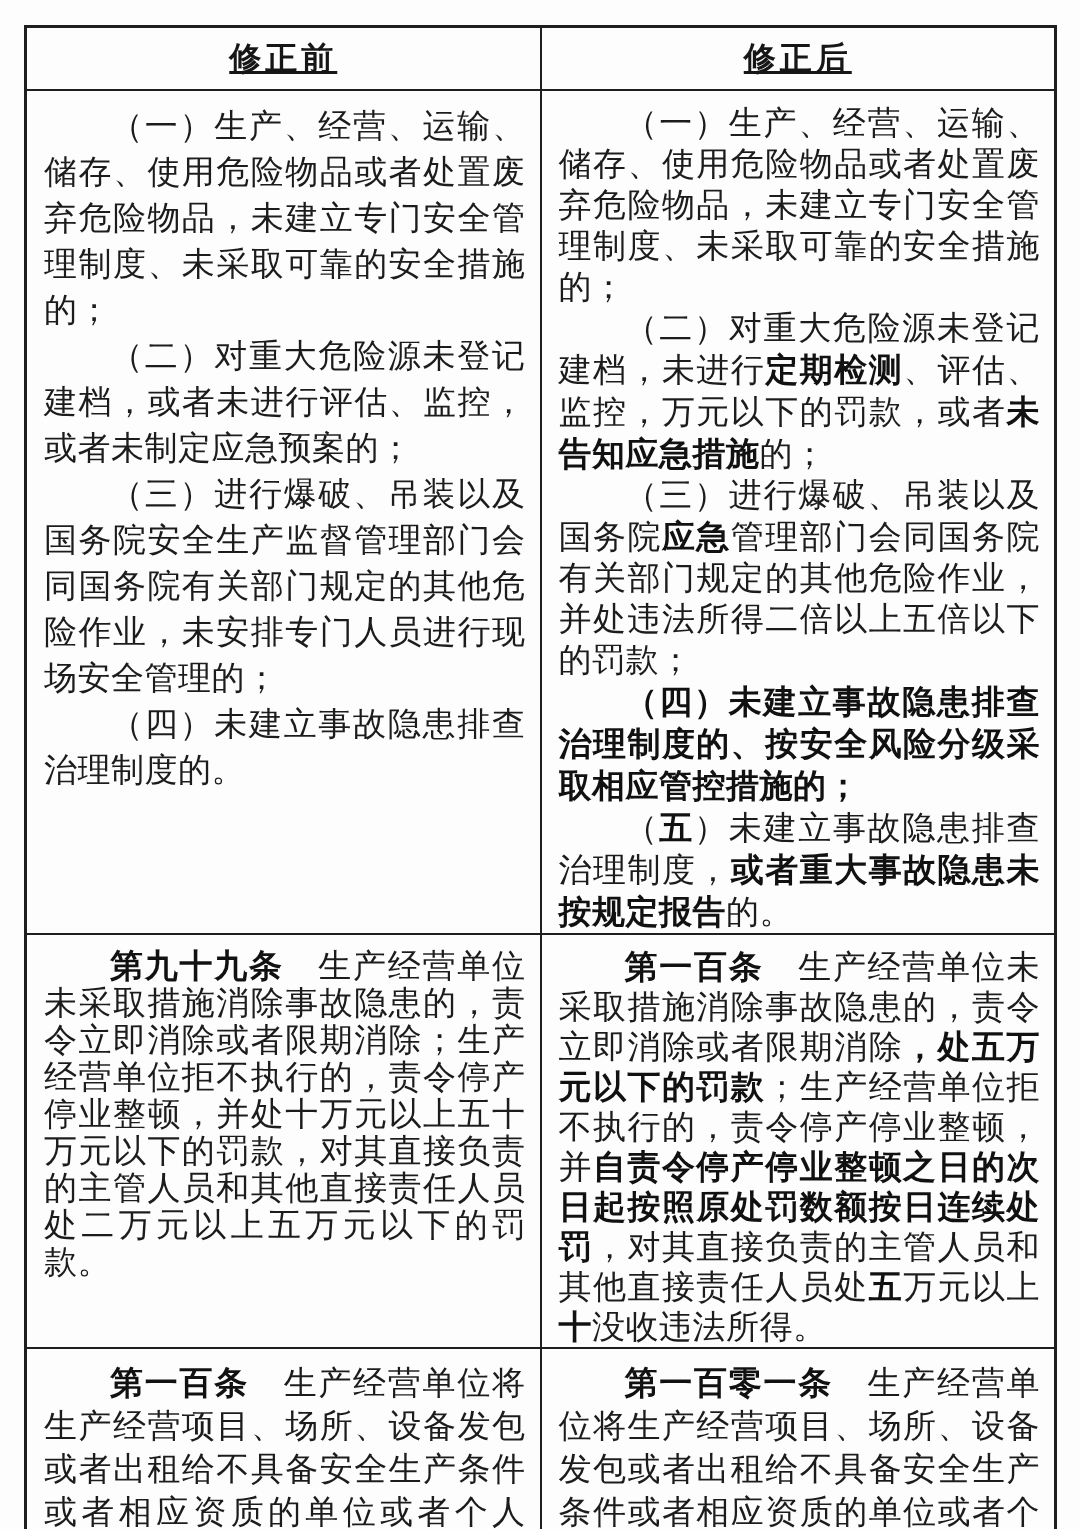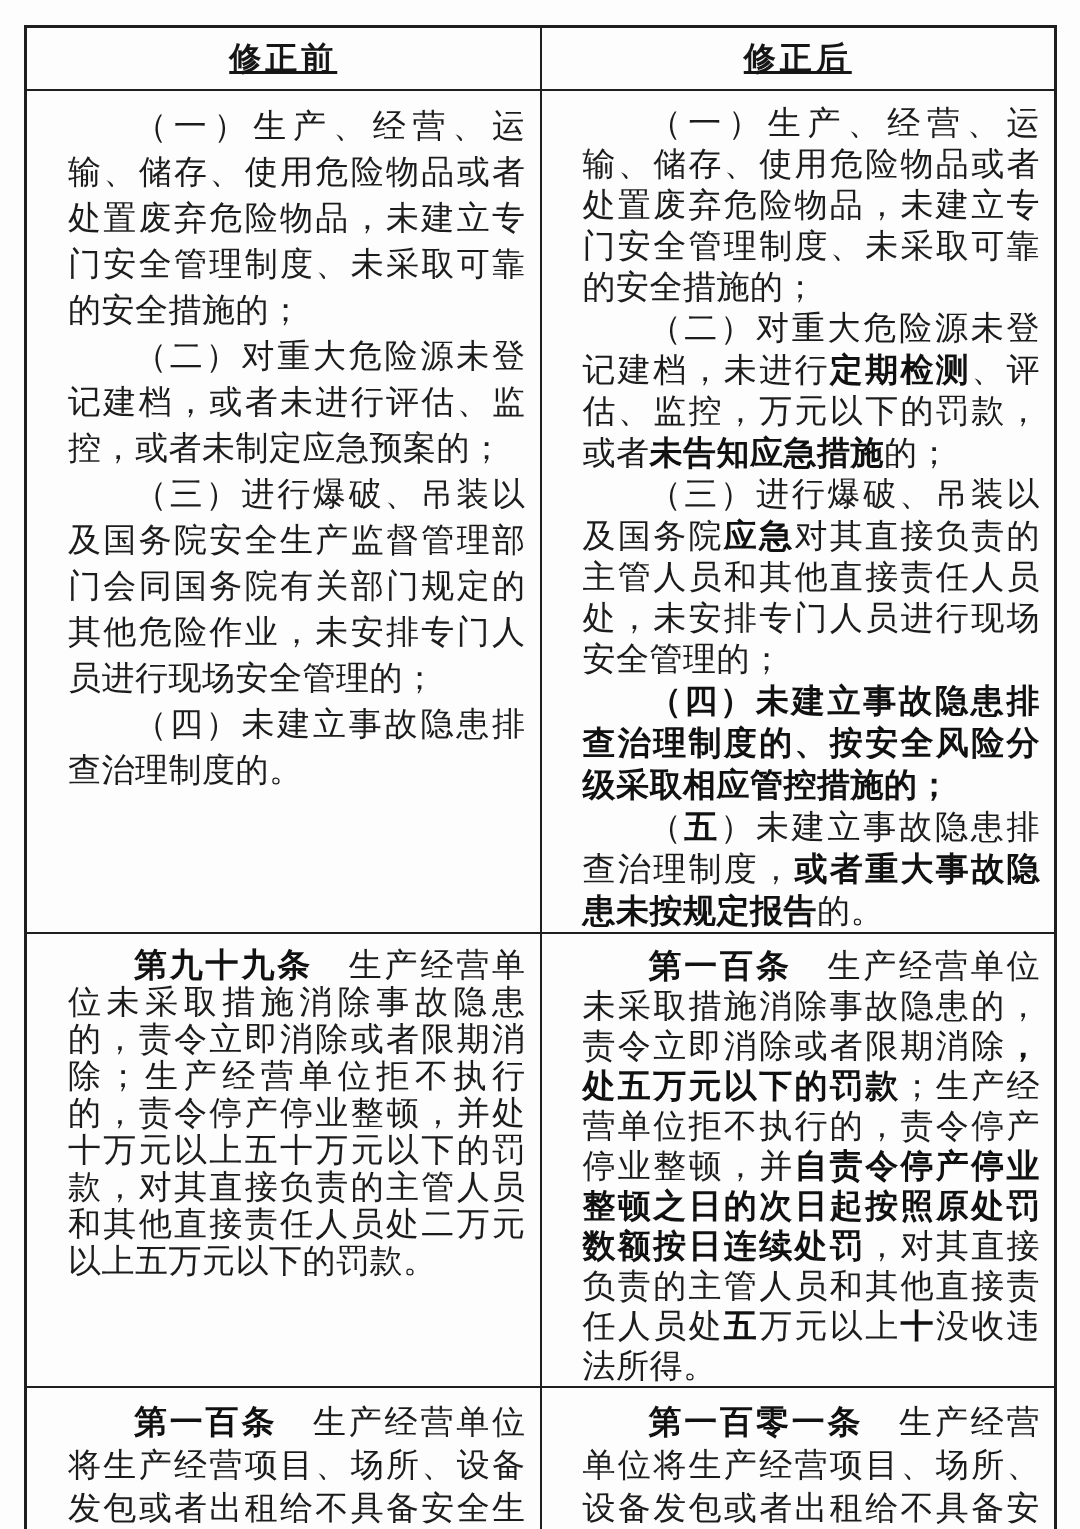--- a/index.html
+++ b/index.html
@@ -32,21 +32,20 @@
     text-align:center;
     font-family:"Liberation Sans","DejaVu Sans",sans-serif;
     font-weight:700;
     font-size:32px;
     letter-spacing:4px;
     color:#161616;
     text-decoration:underline;
   }
   td .inner{
     padding:12px 14px 0 17px;
-    margin-left:24px;
   }
   tr.r1 td{height:698px;}
   tr.r2 td{height:369px;}
   tr.r3 td{height:341px;}
   .para{
     margin:0;
     text-indent:2em;
     font-size:33px;
     text-align:justify;
     text-justify:inter-character;
@@ -85,21 +84,21 @@
               <p class="para"><span>（一）生产、经营、运输、储存、使用危险物品或者处置废弃危险物品，未建立专门安全管理制度、未采取可靠的安全措施的；</span></p>
               <p class="para"><span>（二）对重大危险源未登记建档，或者未进行评估、监控，或者未制定应急预案的；</span></p>
               <p class="para"><span>（三）进行爆破、吊装以及国务院安全生产监督管理部门会同国务院有关部门规定的其他危险作业，未安排专门人员进行现场安全管理的；</span></p>
               <p class="para"><span>（四）未建立事故隐患排查治理制度的。</span></p>
             </div>
           </td>
         <td class="lh41">
             <div class="inner">
               <p class="para"><span>（一）生产、经营、运输、储存、使用危险物品或者处置废弃危险物品，未建立专门安全管理制度、未采取可靠的安全措施的；</span></p>
               <p class="para"><span>（二）对重大危险源未登记建档，未进行</span><span class="bold">定期检测</span><span>、评估、监控，万元以下的罚款，或者</span><span class="bold">未告知应急措施</span><span>的；</span></p>
-              <p class="para"><span>（三）进行爆破、吊装以及国务院</span><span class="bold">应急</span><span>对其直接负责的主管人员和其他直接责任人员处，未安排专门人员进行现场安全管理的；</span></p>
+              <p class="para"><span>（三）进行爆破、吊装以及国务院</span><span class="bold">应急</span><span>管理部门会同国务院有关部门规定的其他危险作业，并处违法所得二倍以上五倍以下的罚款；</span></p>
               <p class="para"><span class="bold">（四）未建立事故隐患排查治理制度的、按安全风险分级采取相应管控措施的；</span></p>
               <p class="para"><span>（</span><span class="bold">五</span><span>）未建立事故隐患排查治理制度，</span><span class="bold">或者重大事故隐患未按规定报告</span><span>的。</span></p>
             </div>
           </td>
       </tr>
       <tr class="r2">
         <td class="lh45">
             <div class="inner">
               <p class="para"><span class="bold">第九十九条</span><span>　生产经营单位未采取措施消除事故隐患的，责令立即消除或者限期消除；生产经营单位拒不执行的，责令停产停业整顿，并处十万元以上五十万元以下的罚款，对其直接负责的主管人员和其他直接责任人员处二万元以上五万元以下的罚款。</span></p>
             </div>

